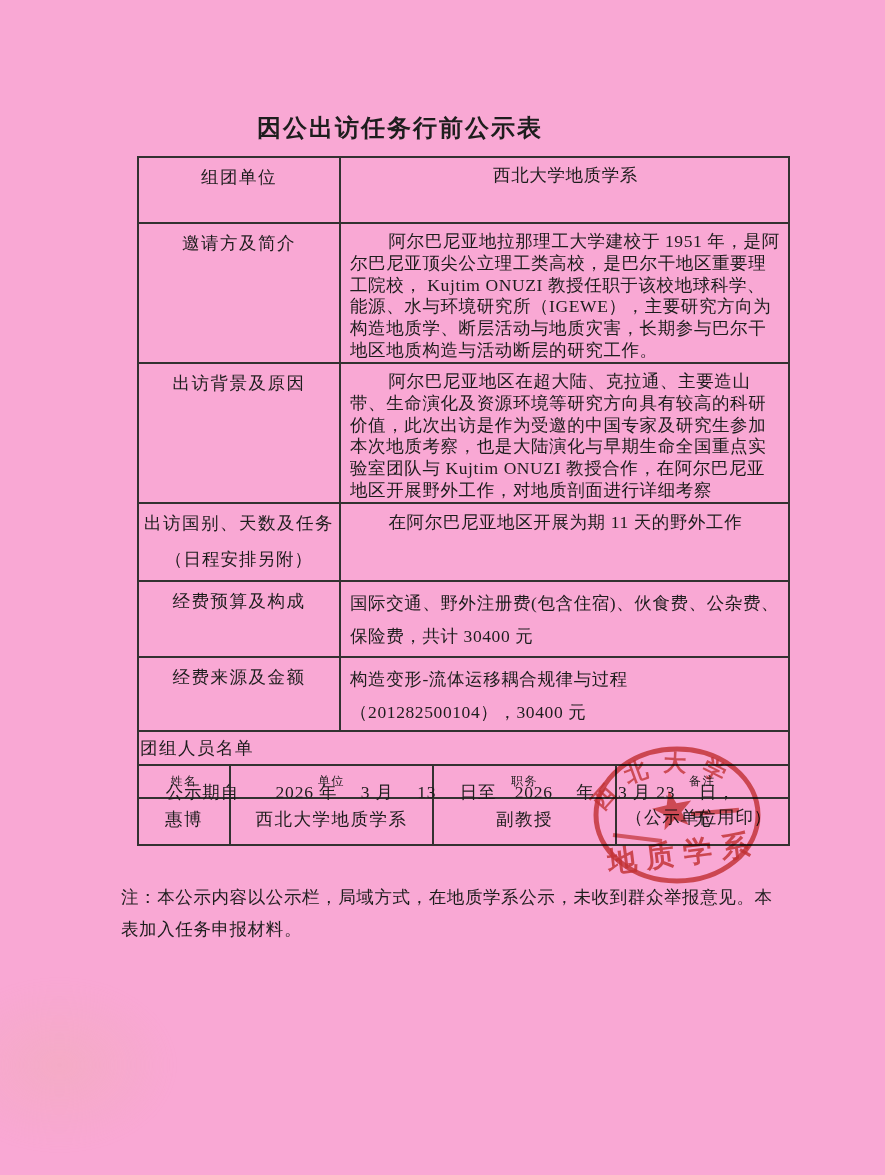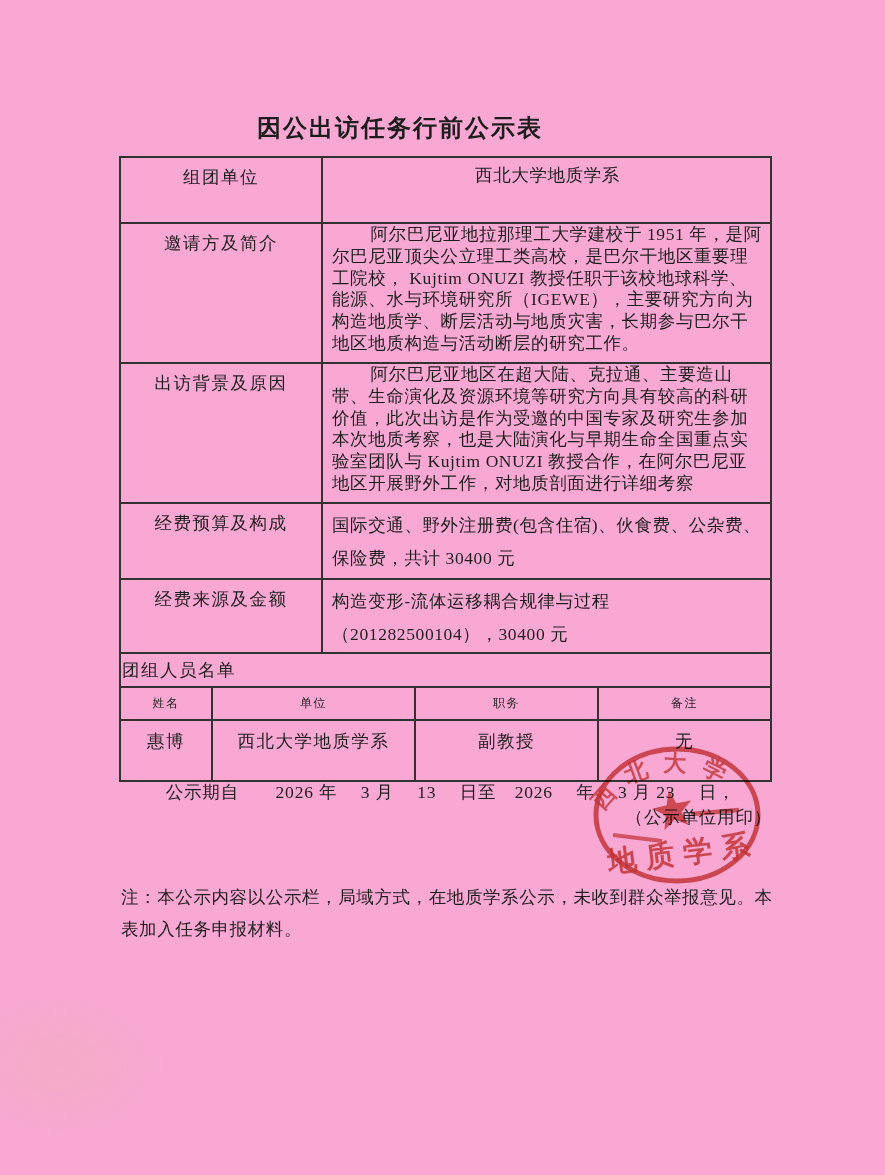--- a/index.html
+++ b/index.html
@@ -9,46 +9,46 @@
     background:#f9a8d4;
     font-family:"Liberation Serif","DejaVu Serif",serif;
     color:#1d1d1d;
     overflow:hidden;
   }
   .title{
     position:absolute;top:112px;left:0;width:800px;
     text-align:center;
     font-size:24px;font-weight:bold;letter-spacing:2px;
   }
-  .form-wrap{position:absolute;top:156px;left:119px;width:651px;}
+  .form-wrap{position:absolute;top:156px;left:137px;width:651px;}
   table{border-collapse:collapse;table-layout:fixed;width:651px;}
   td,th{border:2px solid #333231;font-weight:normal;}
   .lbl{
     text-align:center;vertical-align:top;padding-top:7px;
     font-size:17.5px;letter-spacing:1.5px;
   }
   .lbl .l2{margin-top:12px;letter-spacing:1px;}
   .val{
     vertical-align:top;padding:5px 7px 0 9px;
     font-size:17.5px;letter-spacing:0.6px;
   }
-  .para{line-height:21.8px;text-indent:2.2em;padding-top:0;}
+  .para{line-height:21.8px;text-indent:2.2em;padding-top:7px;}
   .loose{line-height:32.5px;}
   .center{text-align:center;}
   .indent1{text-indent:2.2em;padding-top:6px;}
   .h-r1 td{height:56px;}
   .h-r2 td{height:130px;}
   .h-r3 td{height:130px;}
   .h-r4 td{height:68px;}
   .h-r5 td{height:66px;}
   .h-r6 td{height:64px;}
   .roster-table{margin-top:-2px;}
   .roster-title-cell{height:30px;text-align:left;font-size:17.5px;letter-spacing:1.5px;vertical-align:middle;}
   .roster-head td{height:29px;text-align:center;font-size:12px;letter-spacing:1.5px;vertical-align:middle;}
-  .roster-data td{height:38px;text-align:center;font-size:17.5px;letter-spacing:1.5px;vertical-align:middle;padding-bottom:20px;}
+  .roster-data td{height:38px;text-align:center;font-size:17.5px;letter-spacing:1.5px;vertical-align:middle;padding-bottom:6px;}
   .footer{position:absolute;top:781px;left:121px;width:651px;font-size:17.5px;letter-spacing:0.8px;line-height:22.5px;padding-left:8px;}
   .period-line{text-indent:2.1em;}
   .seal-caption{text-align:right;padding-right:8px;margin-top:2px;}
   .date-line{text-align:right;padding-right:2px;margin-top:4px;}
   .note{
     position:absolute;top:881px;left:121px;width:655px;
     font-size:17.5px;letter-spacing:0.6px;line-height:32px;
   }
   .seal{
     position:absolute;left:585px;top:738px;width:200px;height:165px;
@@ -79,20 +79,27 @@
         <td class="lbl">组团单位</td>
         <td class="val center">西北大学地质学系</td>
       </tr>
       <tr class="h-r2">
         <td class="lbl">邀请方及简介</td>
         <td class="val para">阿尔巴尼亚地拉那理工大学建校于 1951 年，是阿尔巴尼亚顶尖公立理工类高校，是巴尔干地区重要理工院校， Kujtim ONUZI 教授任职于该校地球科学、能源、水与环境研究所（IGEWE），主要研究方向为构造地质学、断层活动与地质灾害，长期参与巴尔干地区地质构造与活动断层的研究工作。</td>
       </tr>
       <tr class="h-r3">
         <td class="lbl">出访背景及原因</td>
         <td class="val para">阿尔巴尼亚地区在超大陆、克拉通、主要造山带、生命演化及资源环境等研究方向具有较高的科研价值，此次出访是作为受邀的中国专家及研究生参加本次地质考察，也是大陆演化与早期生命全国重点实验室团队与 Kujtim ONUZI 教授合作，在阿尔巴尼亚地区开展野外工作，对地质剖面进行详细考察</td>
+      </tr>
+      <tr class="h-r4">
+        <td class="lbl">
+          <div>出访国别、天数及任务</div>
+          <div class="l2">（日程安排另附）</div>
+        </td>
+        <td class="val indent1">在阿尔巴尼亚地区开展为期 11 天的野外工作</td>
       </tr>
       <tr class="h-r5">
         <td class="lbl">经费预算及构成</td>
         <td class="val loose">国际交通、野外注册费(包含住宿)、伙食费、公杂费、保险费，共计 30400 元</td>
       </tr>
       <tr class="h-r6">
         <td class="lbl">经费来源及金额</td>
         <td class="val loose">构造变形-流体运移耦合规律与过程（201282500104），30400 元</td>
       </tr>
     </tbody>

